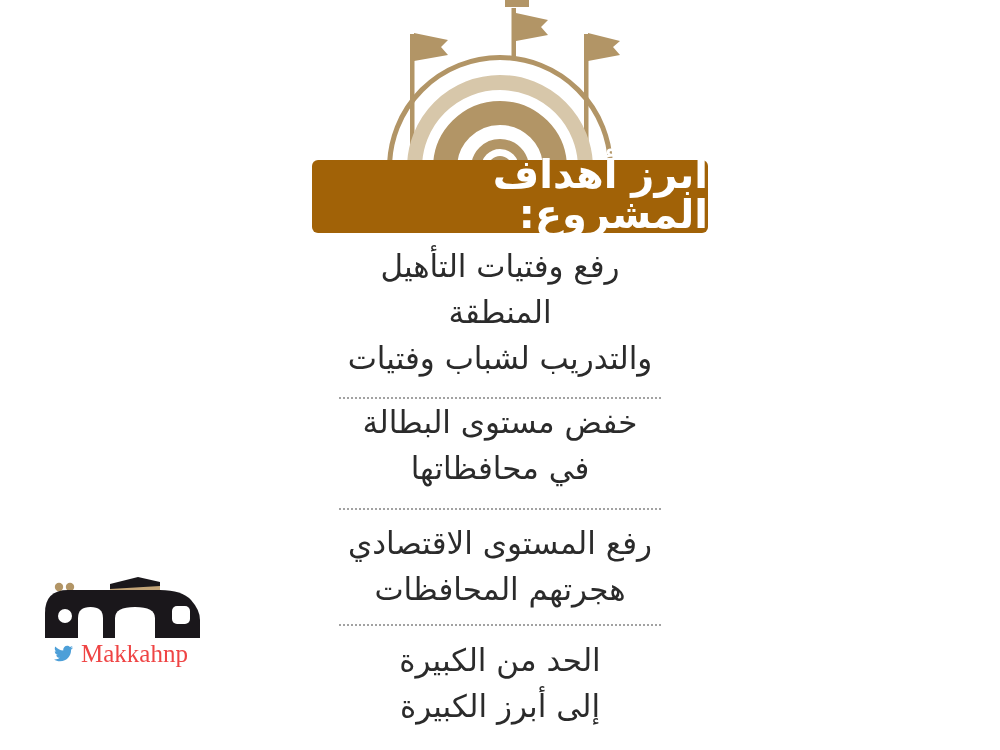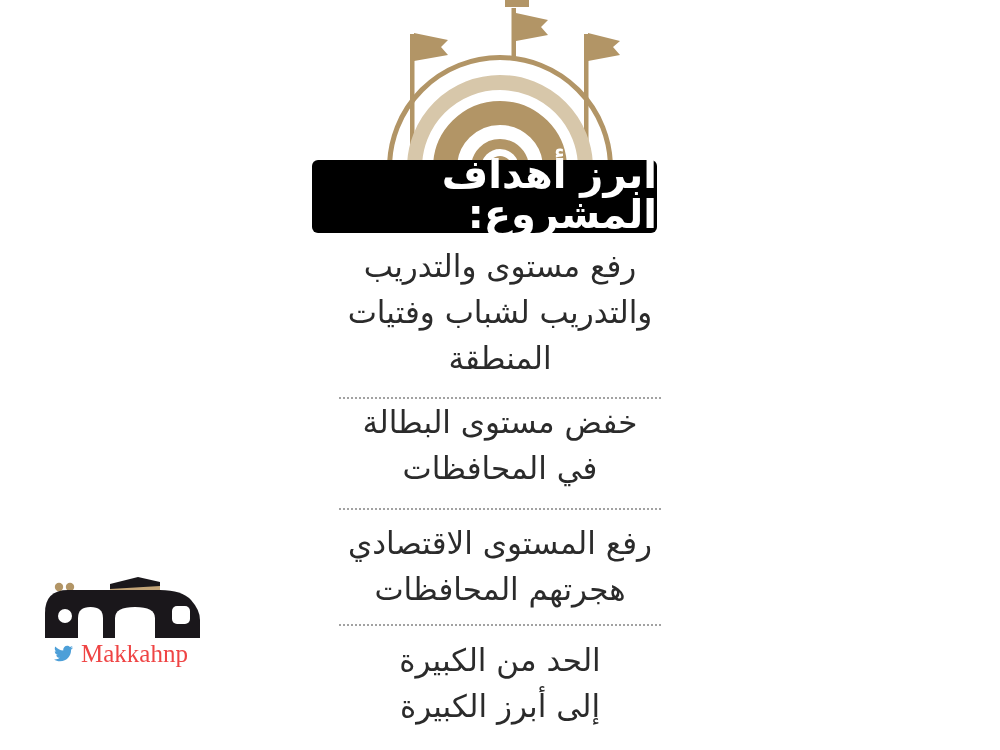--- a/index.html
+++ b/index.html
@@ -7,22 +7,22 @@
     width:1000px;height:750px;background:#ffffff;overflow:hidden;
     font-family:"DejaVu Sans","Liberation Sans",sans-serif;
   }
   .canvas{position:relative;width:1000px;height:750px;background:#fff;}
 
   
   .target-svg{position:absolute;left:378px;top:0;width:244px;height:162px;}
 
   
   .banner{
-    position:absolute;left:312px;top:160px;width:345px;height:73px;
-    background:#000000;border-radius:6px;
+    position:absolute;left:312px;top:160px;width:396px;height:73px;
+    background:#a16207;border-radius:6px;
     display:flex;align-items:center;justify-content:center;
     z-index:2;
   }
   .banner-title{
     color:#ffffff;font-size:40px;font-weight:bold;direction:rtl;
     line-height:1;padding-bottom:6px;letter-spacing:0;
   }
 
   
   .goals{
@@ -80,28 +80,28 @@
       <circle cx="500" cy="168" r="12" fill="#b29566"></circle>
     </g>
   </svg>
 
   <div class="banner">
     <span class="banner-title">أبرز أهداف المشروع:</span>
   </div>
 
   <div class="goals">
     <div class="goal g1">
-      <div class="goal-line">رفع مستوى والتدريب</div>
+      <div class="goal-line">رفع وفتيات التأهيل</div>
+      <div class="goal-line">المنطقة</div>
       <div class="goal-line">والتدريب لشباب وفتيات</div>
-      <div class="goal-line">المنطقة</div>
     </div>
     <div class="divider d1"></div>
     <div class="goal g2">
       <div class="goal-line">خفض مستوى البطالة</div>
-      <div class="goal-line">في المحافظات</div>
+      <div class="goal-line">في محافظاتها</div>
     </div>
     <div class="divider d2"></div>
     <div class="goal g3">
       <div class="goal-line">رفع المستوى الاقتصادي</div>
       <div class="goal-line">هجرتهم المحافظات</div>
     </div>
     <div class="divider d3"></div>
     <div class="goal g4">
       <div class="goal-line">الحد من الكبيرة</div>
       <div class="goal-line">إلى أبرز الكبيرة</div>

